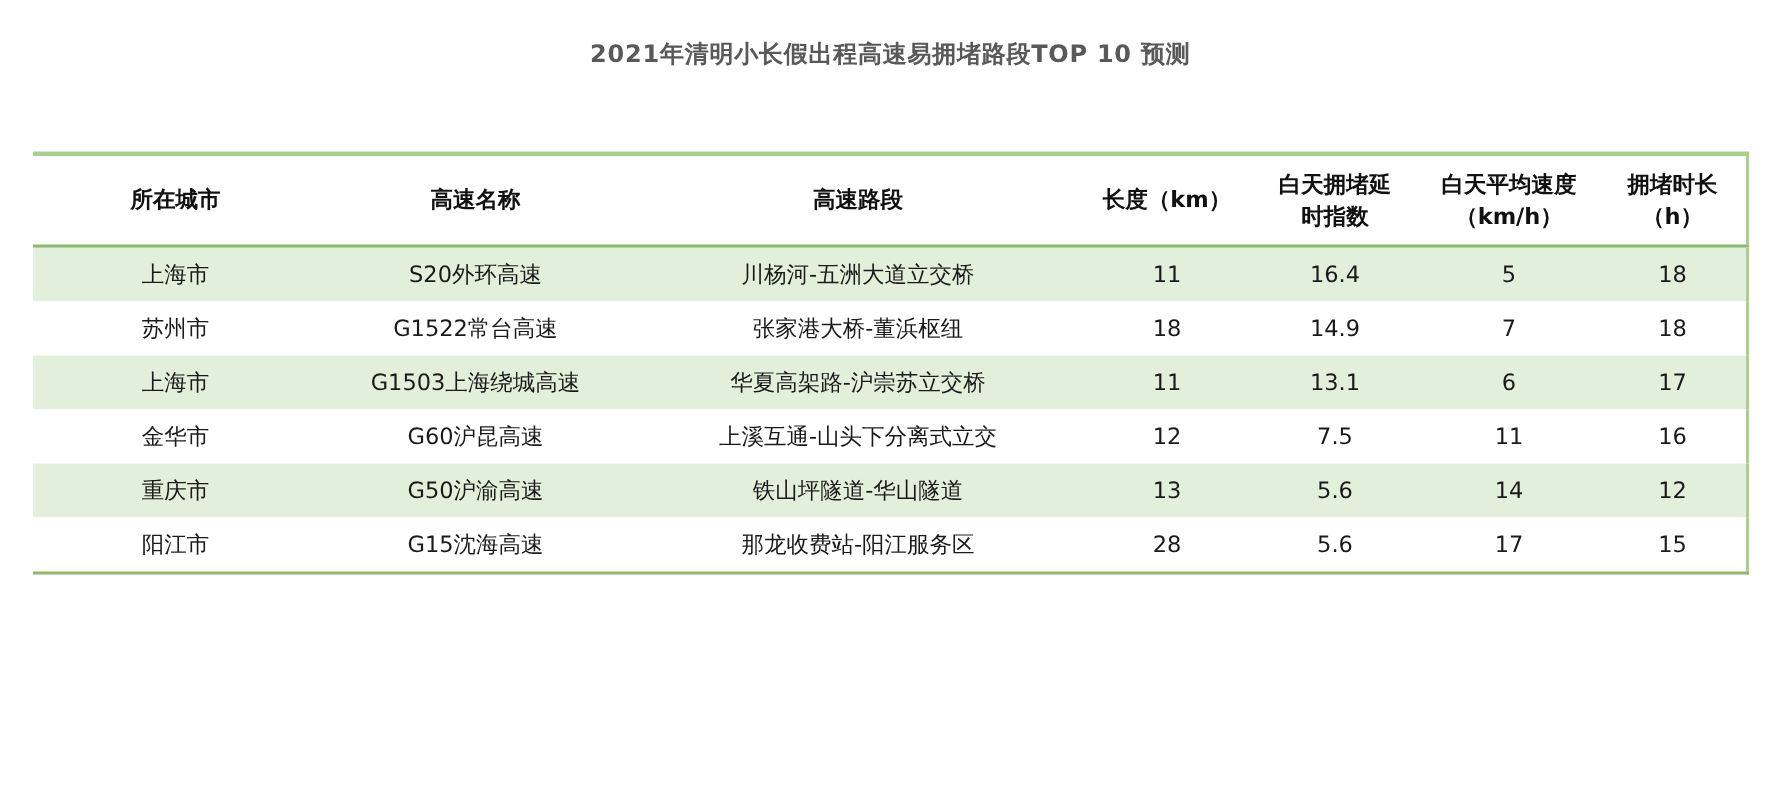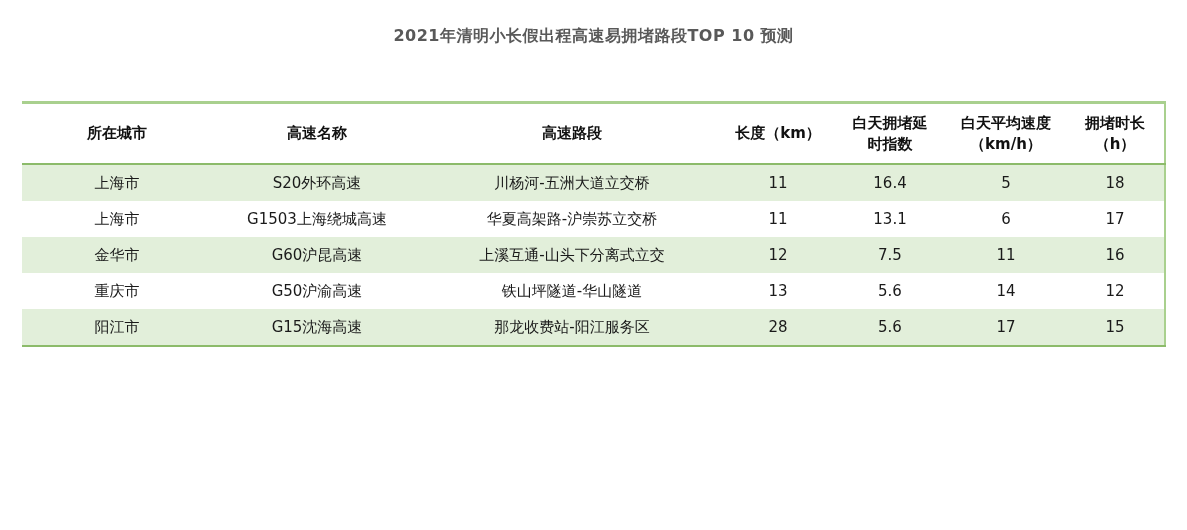--- a/index.html
+++ b/index.html
@@ -107,20 +107,29 @@
       <tr>
             <td>上海市</td>
             <td>S20外环高速</td>
             <td>川杨河-五洲大道立交桥</td>
             <td>11</td>
             <td>16.4</td>
             <td>5</td>
             <td>18</td>
           </tr>
           <tr>
+            <td>苏州市</td>
+            <td>G1522常台高速</td>
+            <td>张家港大桥-董浜枢纽</td>
+            <td>18</td>
+            <td>14.9</td>
+            <td>7</td>
+            <td>18</td>
+          </tr>
+          <tr>
             <td>上海市</td>
             <td>G1503上海绕城高速</td>
             <td>华夏高架路-沪崇苏立交桥</td>
             <td>11</td>
             <td>13.1</td>
             <td>6</td>
             <td>17</td>
           </tr>
           <tr>
             <td>金华市</td>

